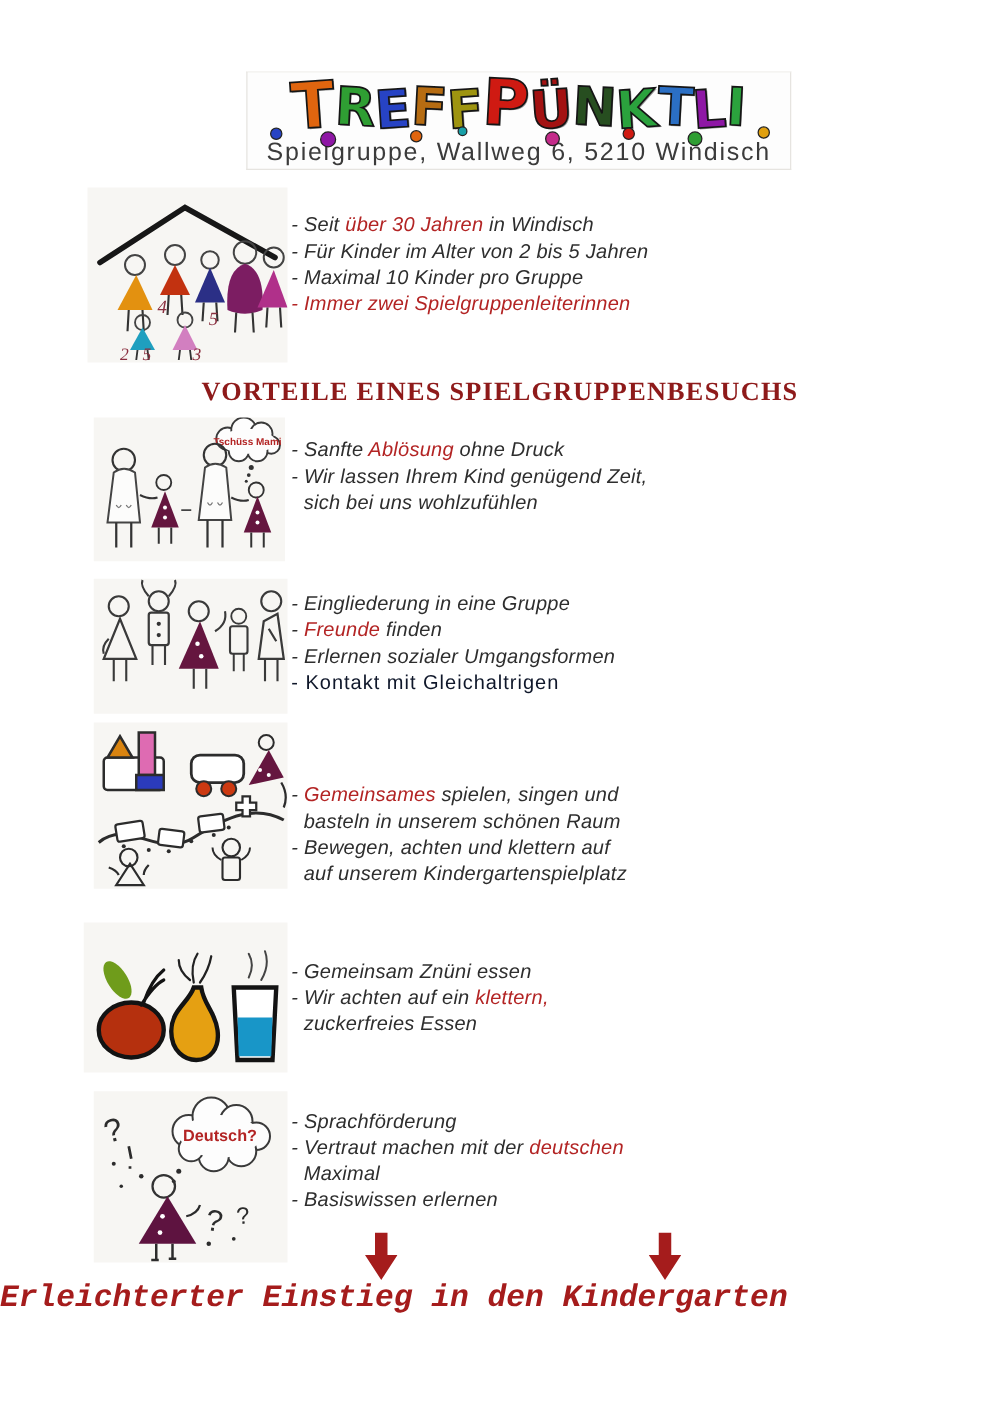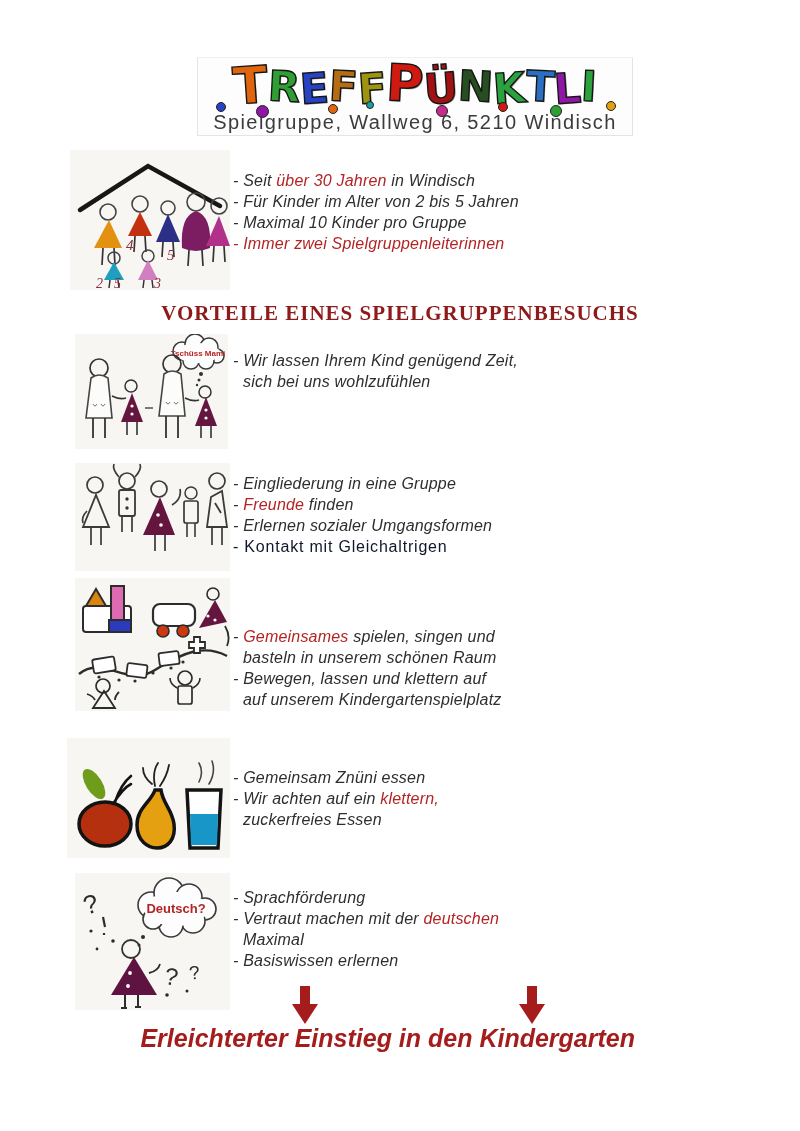--- a/index.html
+++ b/index.html
@@ -36,22 +36,22 @@
   .ln { white-space:pre; }
   .ln.ind { padding-left:10px; }
   .ln.up { font-style:normal; color:#0f172a; letter-spacing:.8px; font-weight:400; }
   .r { color:var(--red,#b32424); }
 
   
   #heading { position:absolute; left:0; top:301px; width:800px; text-align:center;
              font-family:"Liberation Serif", serif; font-weight:bold; font-size:21px;
              letter-spacing:1px; color:var(--heading-red,#8e1a1a); }
   .arrow { position:absolute; top:986px; }
-  #footerText { position:absolute; left:0; top:1024px; width:635px; text-align:right;
-                font-family:Liberation Sans, sans-serif; font-style:italic; font-weight:bold;
+  #footerText { position:absolute; left:0; top:1024px; width:635px; text-align:left;
+                font-family:Liberation Mono, monospace; font-style:italic; font-weight:bold;
                 font-size:25px; color:var(--footer-red,#a51f1f); }
 
   .maroon-num { fill:#8a2f3f; font-family:"Liberation Serif", serif; font-style:italic; }
   .redtext { fill:var(--red,#b32424); font-family:"Liberation Sans", sans-serif; font-weight:bold; }
 </style>
 </head>
 <body>
 
 <div id="page">
 
@@ -140,20 +140,21 @@
       <path d="M91,82 l0,22 M103,82 l0,22" stroke="#333" stroke-width="1.8" fill="none"></path>
       <path d="M91,68 q2,4 4,0 M99,68 q2,4 4,0" stroke="#777" stroke-width="1" fill="none"></path>
       <circle cx="130" cy="58" r="6" fill="none" stroke="#333" stroke-width="1.5"></circle>
       <path d="M120,92 L142,92 L131,63 Z" fill="#65163f"></path>
       <circle cx="131" cy="76" r="1.6" fill="#fff"></circle>
         <circle cx="131" cy="84" r="1.6" fill="#fff"></circle>
       <path d="M126,92 l0,12 M136,92 l0,12 M110,64 q8,4 14,2" stroke="#333" stroke-width="1.6" fill="none"></path>
     </svg>
   </div>
   <div class="tblock" style="top:350px;">
+    <div class="ln"><span>- Sanfte </span><span class="r">Ablösung</span><span> ohne Druck</span></div>
     <div class="ln"><span>- Wir lassen Ihrem Kind genügend Zeit,</span></div>
     <div class="ln ind"><span>sich bei uns wohlzufühlen</span></div>
   </div>
 
   <div class="imgbox" style="left:75px;top:463px;width:155px;height:108px;">
     <svg width="155" height="108" viewBox="0 0 155 108">
       <circle cx="20" cy="22" r="8" fill="none" stroke="#3a3a3a" stroke-width="1.7"></circle>
       <polygon points="8,64 34,64 21,32" fill="none" stroke="#3a3a3a" stroke-width="1.8"></polygon>
       <path d="M16,64 v18 M26,64 v18 M12,48 q-6,6 -4,12" stroke="#3a3a3a" stroke-width="1.7" fill="none"></path>
       <circle cx="52" cy="18" r="8" fill="none" stroke="#3a3a3a" stroke-width="1.7"></circle>
@@ -214,21 +215,21 @@
       <circle cx="28" cy="108" r="7" fill="none" stroke="#2c2c2c" stroke-width="1.7"></circle>
       <path d="M18,130 L40,130 L29,113 Z M12,116 q6,2 8,6 M44,114 q-4,4 -4,8" fill="none" stroke="#2c2c2c" stroke-width="1.8"></path>
       <circle cx="110" cy="100" r="7" fill="none" stroke="#2c2c2c" stroke-width="1.7"></circle>
       <rect x="103" y="108" width="14" height="18" fill="none" stroke="#2c2c2c" stroke-width="1.7" rx="2"></rect>
       <path d="M102,110 q-7,-4 -7,-10 M118,110 q7,-4 7,-10" fill="none" stroke="#2c2c2c" stroke-width="1.6"></path>
     </svg>
   </div>
   <div class="tblock" style="top:598px;margin-top:28px;">
     <div class="ln"><span>- </span><span class="r">Gemeinsames</span><span> spielen, singen und</span></div>
     <div class="ln ind"><span>basteln in unserem schönen Raum</span></div>
-    <div class="ln"><span>- Bewegen, lassen und klettern auf</span></div>
+    <div class="ln"><span>- Bewegen, achten und klettern auf</span></div>
     <div class="ln ind"><span>auf unserem Kindergartenspielplatz</span></div>
   </div>
 
   <div class="imgbox" style="left:67px;top:738px;width:163px;height:120px;">
     <svg width="163" height="120" viewBox="0 0 163 120">
       <ellipse cx="38" cy="86" rx="26" ry="22" fill="#b5300e" stroke="#131313" stroke-width="3.5"></ellipse>
       <path d="M48,64 q6,-18 16,-26 M46,66 q10,-16 18,-20" fill="none" stroke="#131313" stroke-width="2.6" stroke-linecap="round"></path>
       <ellipse cx="27" cy="46" rx="8" ry="17" fill="#6f9c1b" transform="rotate(-32 27 46)"></ellipse>
       <path d="M88,52 C84,64 70,70 70,87 C70,103 81,110 90,110 C101,110 109,101 107,86 C105,71 96,66 94,52 Z" fill="#e5a012" stroke="#131313" stroke-width="3.5"></path>
       <path d="M88,48 q-3,-14 3,-23 M93,48 q7,-10 9,-21 M85,46 q-9,-7 -9,-16" fill="none" stroke="#222" stroke-width="1.8" stroke-linecap="round"></path>

